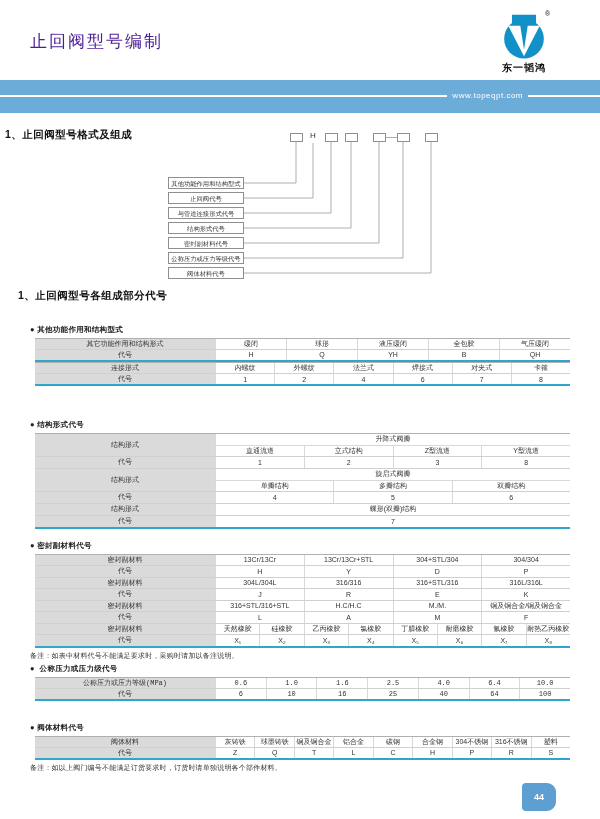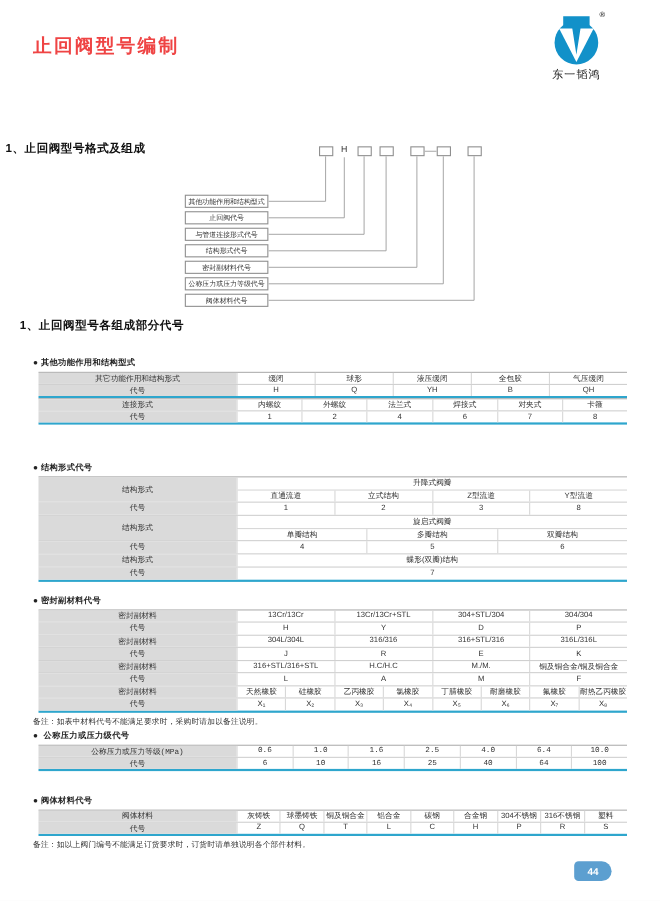--- a/index.html
+++ b/index.html
@@ -2,25 +2,25 @@
 <html><head>
 <meta charset="utf-8">
 <style>
   html,body{margin:0;padding:0;background:#e8e8e8;}
   *{box-sizing:border-box;}
   .page{
     position:relative;width:600px;height:819px;margin:0 auto;background:#ffffff;
     font-family:"Liberation Sans","DejaVu Sans",sans-serif;color:#222;overflow:hidden;
   }
   
-  .page-title{position:absolute;left:30px;top:30px;font-size:17px;font-weight:bold;color:#ef4444;letter-spacing:2px;}
+  .page-title{position:absolute;left:30px;top:30px;font-size:17px;font-weight:normal;color:#4c1d95;letter-spacing:2px;}
   .logo-wrap{position:absolute;left:489px;top:12px;width:70px;text-align:center;}
   .logo-svg{display:block;margin:0 auto;width:48px;height:48px;}
   .reg-mark{position:absolute;left:56px;top:-2px;font-size:7px;color:#111;}
-  .company-name{margin-top:1px;font-size:10px;font-weight:normal;color:#111;letter-spacing:1px;}
+  .company-name{margin-top:1px;font-size:10px;font-weight:bold;color:#111;letter-spacing:1px;}
   
   .banner{position:absolute;left:0;top:80px;width:600px;height:33px;background:#6cacd8;}
   .banner-line{position:absolute;left:0;top:15px;width:600px;height:2px;background:#ffffff;}
   .banner-url{
     position:absolute;right:72px;top:11px;background:#6cacd8;color:#ffffff;
     font-size:8px;letter-spacing:0.5px;padding:0 5px;line-height:10px;
   }
   
   .sec-heading{position:absolute;font-size:10.5px;font-weight:bold;color:#111;letter-spacing:0.5px;}
   
@@ -46,21 +46,21 @@
   .tbl-2 .tline{height:11px;}
   .tbl-3 .tline{height:10.5px;}
   .tline + .tline{border-top:1px solid #d8d8d8;}
   .tcell{
     flex:1;display:flex;align-items:center;justify-content:center;
     font-size:7px;color:#333;white-space:nowrap;border-left:1px solid #d8d8d8;
   }
   .tnote{font-size:7px;color:#333;margin:3px 0 0 -5px;letter-spacing:0.2px;}
   
   .page-badge{
-    position:absolute;left:522px;top:783px;width:34px;height:18px;background:#5c9fd0;
+    position:absolute;left:522px;top:783px;width:34px;height:28px;background:#5c9fd0;
     border-radius:4px 9px 9px 4px;color:#fff;font-size:9px;font-weight:bold;
     display:flex;align-items:center;justify-content:center;
   }
 </style>
 </head>
 <body>
 
 <div class="page">
 
   <div class="page-title">止回阀型号编制</div>
@@ -68,20 +68,24 @@
   <div class="logo-wrap">
     <span class="reg-mark">®</span>
     <svg class="logo-svg" viewBox="0 0 52 52">
       <circle cx="26" cy="29" r="21.5" fill="#1291c9"></circle>
       <polygon points="9,15 43,15 26,48" fill="#ffffff"></polygon>
       <path d="M13,3 h26 v9 h-8.5 L26,41 L21.5,12 H13 z" fill="#1291c9"></path>
     </svg>
     <div class="company-name">东一韬鸿</div>
   </div>
 
+  <div class="banner">
+    <div class="banner-line"></div>
+    <span class="banner-url">www.topeqpt.com</span>
+  </div>
 
   <div class="sec-heading" style="left:5px;top:128px;">1、止回阀型号格式及组成</div>
 
   <svg class="connector-svg" width="600" height="819">
     <g fill="none" stroke="#9a9a9a" stroke-width="0.8">
       <polyline points="244,183 296,183 296,142"></polyline>
       <polyline points="244,198 313,198 313,143"></polyline>
       <polyline points="244,213 331,213 331,142"></polyline>
       <polyline points="244,228 351,228 351,142"></polyline>
       <polyline points="244,243 379,243 379,142"></polyline>

